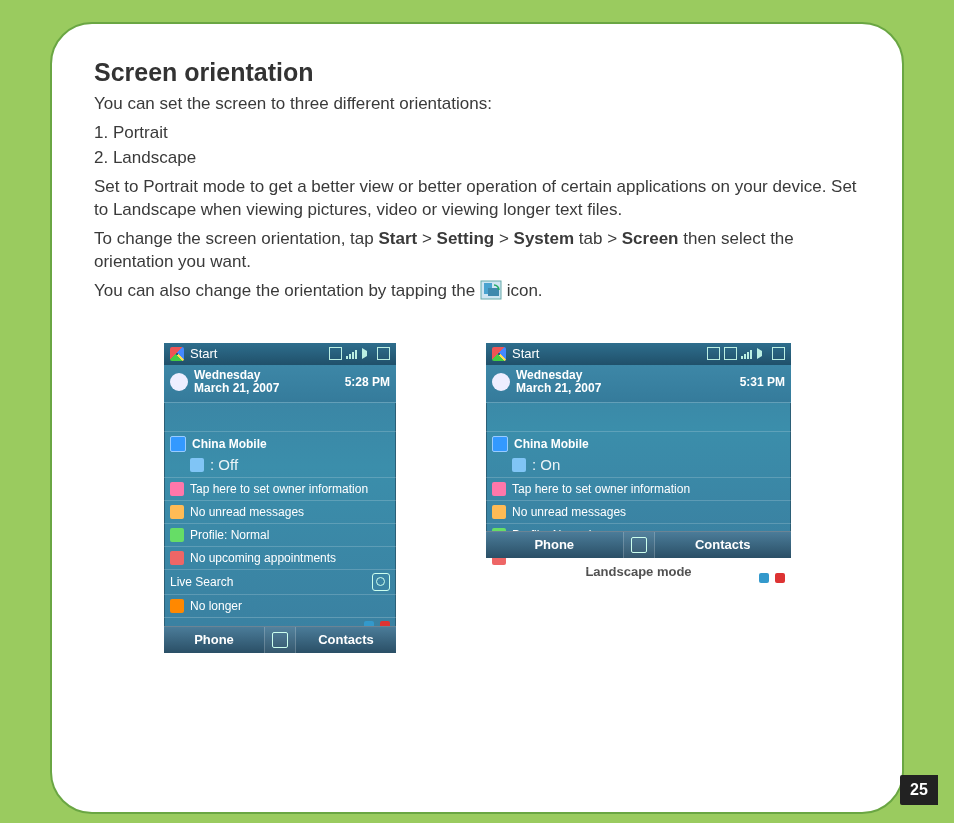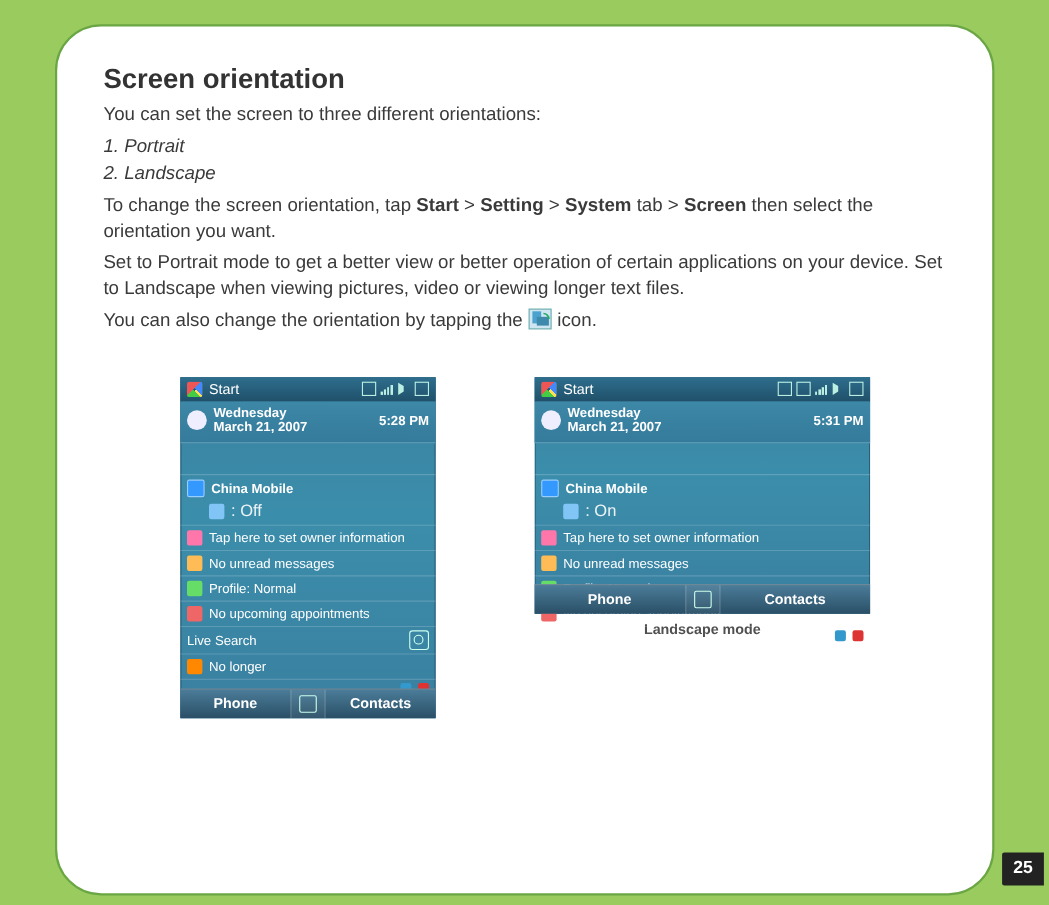--- a/index.html
+++ b/index.html
@@ -24,21 +24,21 @@
     box-sizing: border-box;
     padding: 34px 42px 0 42px;
   }
   h1.title {
     margin: 0 0 2px 0;
     font-size: 25px;
     font-weight: bold;
     color: #333;
   }
   .body-text { font-size: 17px; line-height: 1.35; margin: 6px 0; }
-  .indent { margin-left: 22px; font-style: italic; }
+  .indent { margin-left: 22px; }
   .item { margin: 2px 0; }
   b { font-weight: bold; }
 
   .icon-rotate {
     display: inline-block;
     width: 22px; height: 20px;
     vertical-align: -4px;
     position: relative;
   }
   .icon-rotate svg { width: 22px; height: 20px; }
@@ -129,45 +129,45 @@
   }
   .softkeys .sk {
     flex:1; display:flex; align-items:center; justify-content:center;
     font-weight:bold; font-size:13px; color:#fff;
   }
   .softkeys .mid { flex:0 0 30px; background:rgba(255,255,255,.05); border-left:1px solid rgba(255,255,255,.2); border-right:1px solid rgba(255,255,255,.2);}
   .softkeys .mid:before{content:"";width:14px;height:14px;border:1px solid #cfe;border-radius:2px;display:block;margin:5px auto;}
 
   .pagenum {
     position: absolute;
-    right: 5px; bottom: 18px;
+    right: 16px; bottom: 18px;
     width: 38px; height: 30px;
     background: #222; color:#fff;
     font-weight: bold; font-size: 16px;
     display:flex; align-items:center; justify-content:center;
     border-radius: 2px 0 0 2px;
   }
 </style>
 </head>
 <body>
 
 <div class="page">
 
   <h1 class="title">Screen orientation</h1>
 
   <div class="body-text">You can set the screen to three different orientations:</div>
 
   <div class="body-text indent item">1. Portrait</div>
   <div class="body-text indent item">2. Landscape</div>
 
+  <div class="body-text">Set to Portrait mode to get a better view or better operation of certain applications on your device. Set to Landscape when viewing pictures, video or viewing longer text files.</div>
+
   <div class="body-text">
     <span>To change the screen orientation, tap </span><b>Start</b><span> &gt; </span><b>Setting</b><span> &gt; </span><b>System</b><span> tab &gt; </span><b>Screen</b><span> then select the orientation you want.</span>
   </div>
-
-  <div class="body-text">Set to Portrait mode to get a better view or better operation of certain applications on your device. Set to Landscape when viewing pictures, video or viewing longer text files.</div>
 
   <div class="body-text">
     <span>You can also change the orientation by tapping the </span>
     <span class="icon-rotate">
       <svg viewBox="0 0 22 20">
         <rect x="1" y="1" width="20" height="18" fill="#cfe6f2" stroke="#6aa" stroke-width="1"></rect>
         <rect x="4" y="3" width="8" height="11" fill="#4aa3cf"></rect>
         <rect x="8" y="8" width="11" height="8" fill="#3f89ad"></rect>
         <path d="M14 5 A5 5 0 0 1 19 10" fill="none" stroke="#2a6" stroke-width="1.5"></path>
         <path d="M19 10 l-2 -1 l1.5 -1.5 z" fill="#2a6"></path>

